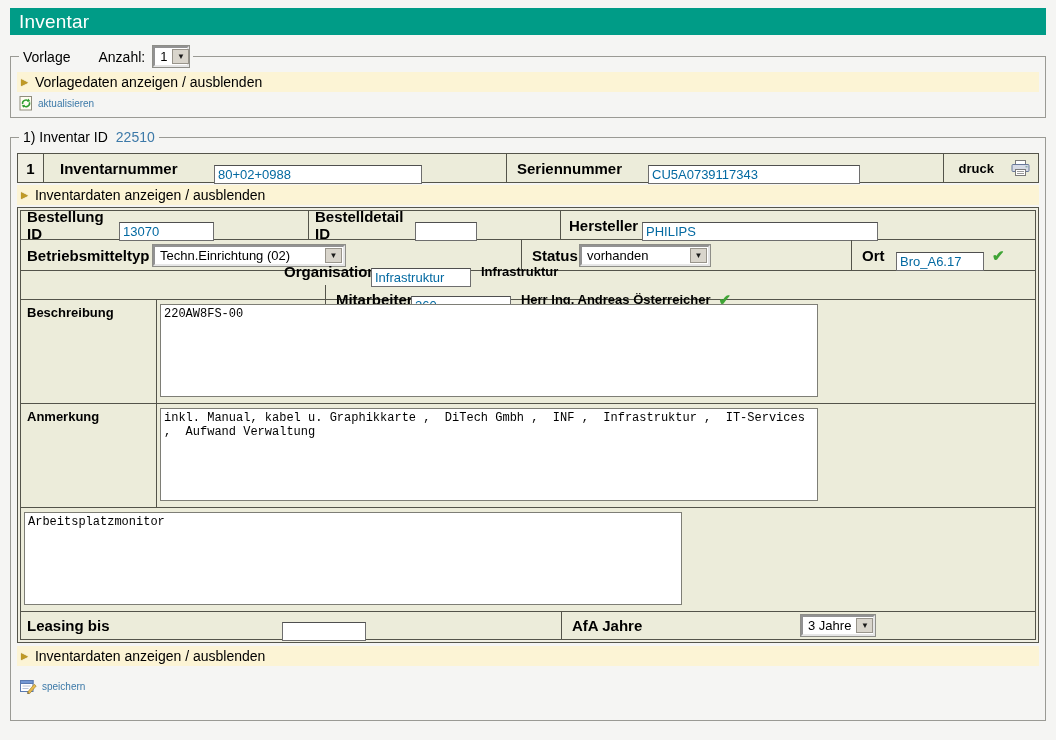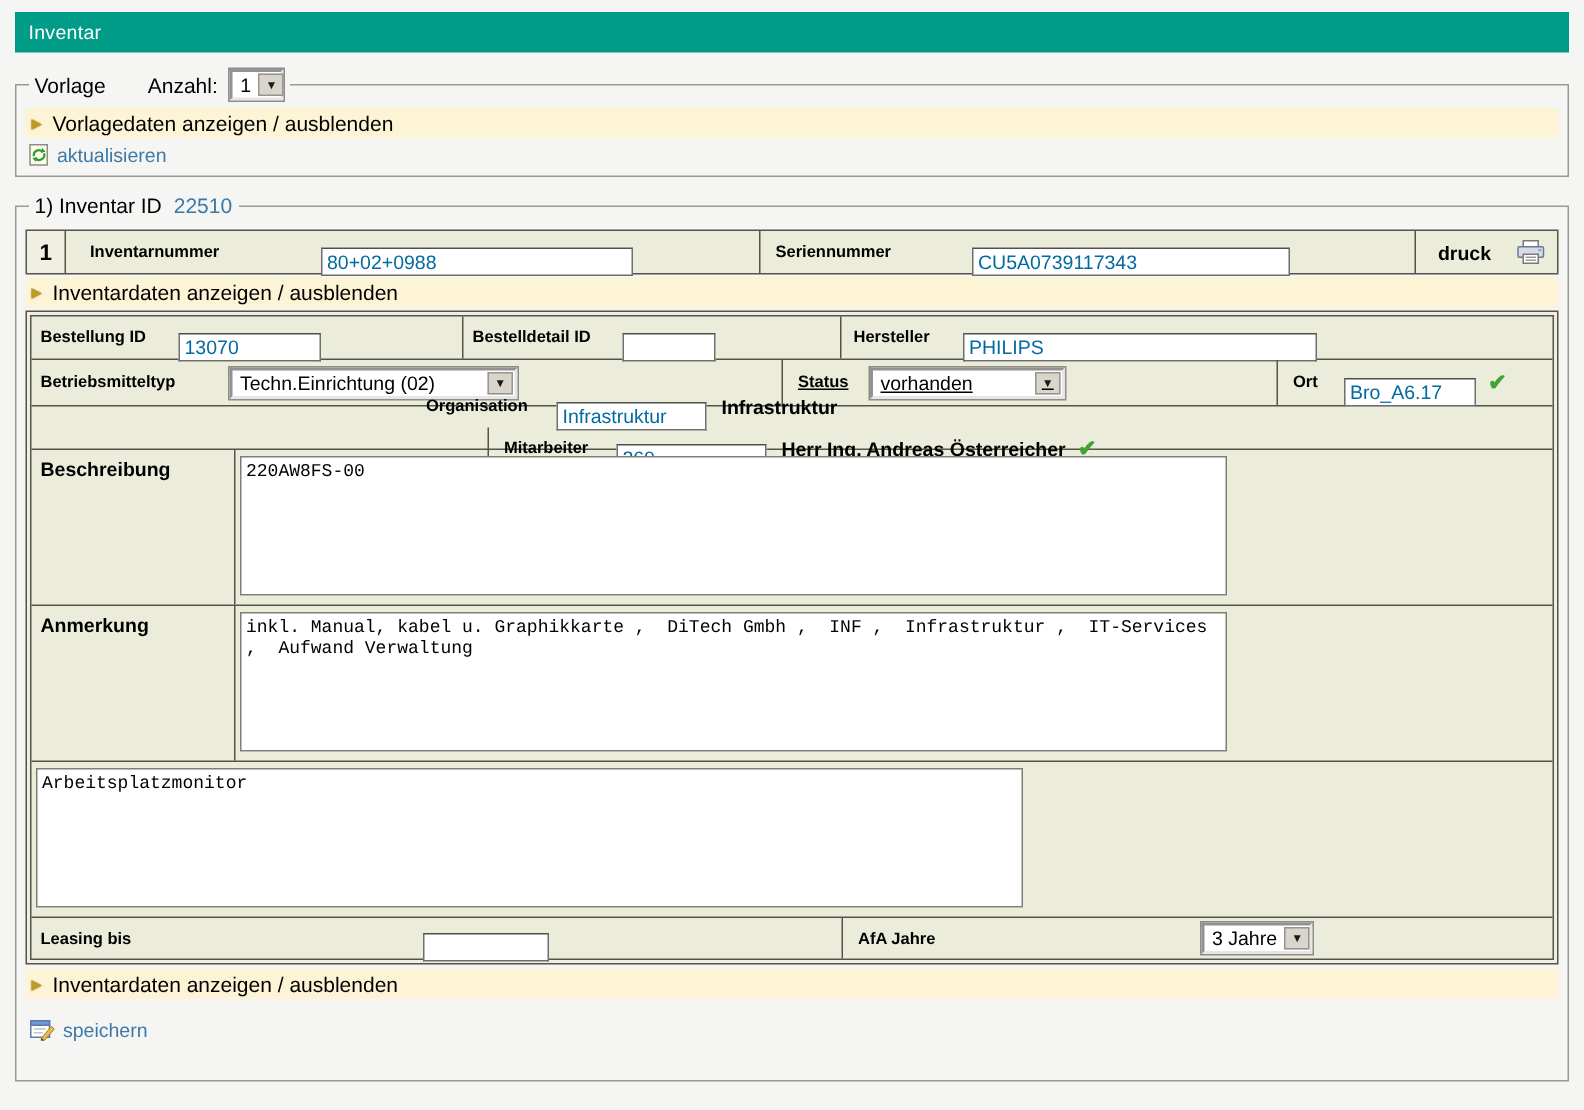--- a/index.html
+++ b/index.html
@@ -5,56 +5,56 @@
   * { box-sizing: border-box; margin: 0; padding: 0; }
   html,body { width:1056px; height:740px; }
   body {
     background:#f5f5f3;
     font-family:"Liberation Sans", sans-serif;
     color:#000;
     font-size:13px;
   }
   .titlebar {
     margin:8px 10px 0 10px; height:27px; background:#009c87;
-    color:#fff; font-size:13px; line-height:27px; padding-left:9px;
+    color:#fff; font-size:19px; line-height:27px; padding-left:9px;
     font-weight:500; letter-spacing:.2px;
   }
   fieldset {
     margin:11px 10px 0 10px; border:1px solid #9a9a94;
     padding:3px 6px 6px 6px; background:#f5f5f3;
   }
   legend { font-size:14px; padding:0 4px; margin-left:2px; }
   legend .lg-inner { display:inline-flex; align-items:center; gap:8px; }
   .id-blue { color:#3c79a8; }
   .band {
     background:#fcf4d5; height:20px; display:flex; align-items:center;
     gap:7px; padding-left:4px; font-size:14px; margin-top:2px; cursor:pointer;
   }
   .tri { color:#c09a26; font-size:9px; line-height:1; text-shadow:0 0 1px #8a6d10; }
   .link-row { display:flex; align-items:center; gap:5px; margin-top:4px; margin-left:2px; }
-  .link { color:#3c79a8; font-size:13px; text-decoration:none; cursor:pointer; }
+  .link { color:#3c79a8; font-size:10px; text-decoration:none; cursor:pointer; }
   
   input.txt {
     border:1px solid #6e6e6e; border-top-color:#4f4f4f;
     background:#fff; height:19px; font:13px "Liberation Sans",sans-serif;
     padding:1px 3px; color:#0369a1;margin-top:12px;
   }
   .sel {
     display:inline-flex; align-items:center; height:21px;
     border:2px inset #e6e6e6; outline:1px solid #8e8e88;
     background:#fff; cursor:pointer;
   }
   .sel-text { padding:0 5px; font-size:13px; white-space:nowrap; flex:1; }
   .sel-btn {
     width:17px; height:15px; margin-right:1px; background:#d9d5cc;
     border:1px solid #98948b; display:flex; align-items:center;
     justify-content:center; font-size:8px; color:#1a1a1a; flex:none;
   }
   .check { color:#3fa435; font-size:15px; font-weight:bold; line-height:1; }
-  b.lbl { font-size:11px; }
+  b.lbl { font-size:15px; }
   
   .toprow {
     margin-top:5px; border:1px solid #54544a; background:#ececda;
     display:flex; align-items:stretch; height:30px;
   }
   .toprow .cell { display:flex; align-items:center; }
   .cell-num {
     width:26px; background:#f0efe2; border-right:1px solid #54544a;
     justify-content:center; font-weight:bold; font-size:15px; flex:none;
   }
@@ -72,21 +72,21 @@
   .r-bestellung { height:28px; }
   .cA1 { width:287px; padding-left:6px; flex:none; }
   .cA1 .lbl { width:92px; }
   .cA2 { width:252px; padding-left:6px; flex:none; }
   .cA2 .lbl { width:100px; }
   .cA3 { flex:1; padding-left:8px; }
   .cA3 .lbl { width:73px; }
   .r-typ { height:31px; }
   .cB1 { width:500px; padding-left:6px; flex:none; }
   .cB1 .lbl { width:126px; }
-  .cB2 { width:330px; padding-left:10px; flex:none;text-decoration:underline; }
+  .cB2 { width:330px; padding-left:10px; flex:none; }
   .cB2 .lbl { width:48px; }
   .cB3 { flex:1; padding-left:10px; gap:8px; }
   .cB3 .lbl { width:26px; }
   .r-org { height:29px;flex-direction:column; }
   .cC1 { width:500px; padding-left:6px; flex:none; gap:0; }
   .cC1 .lbl { width:87px; }
   .cC2 { flex:1; padding-left:10px; }
   .cC2 .lbl { width:75px; }
   .bold-val { font-weight:bold; margin-left:10px; white-space:nowrap; }
   .r-text { height:104px; align-items:stretch; }

